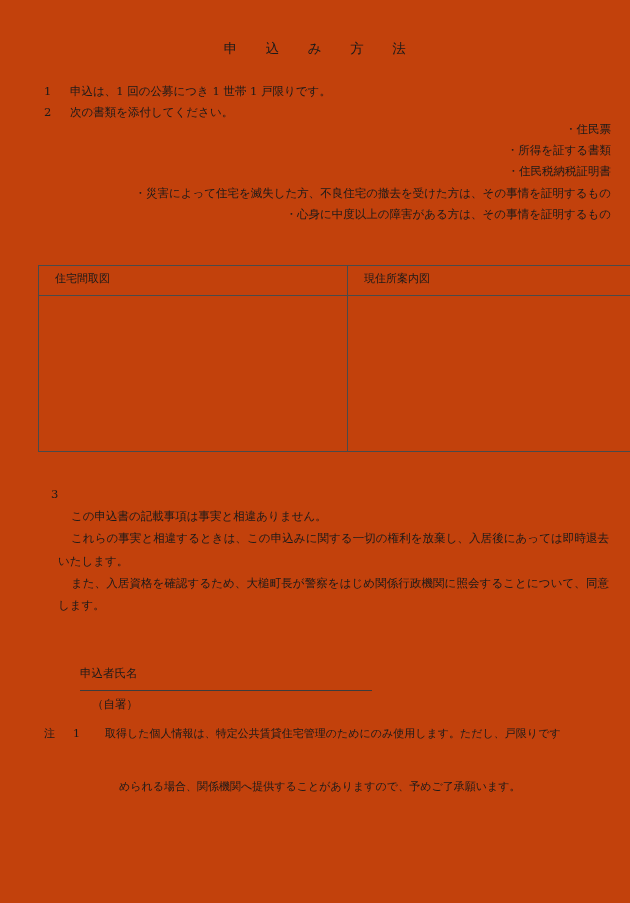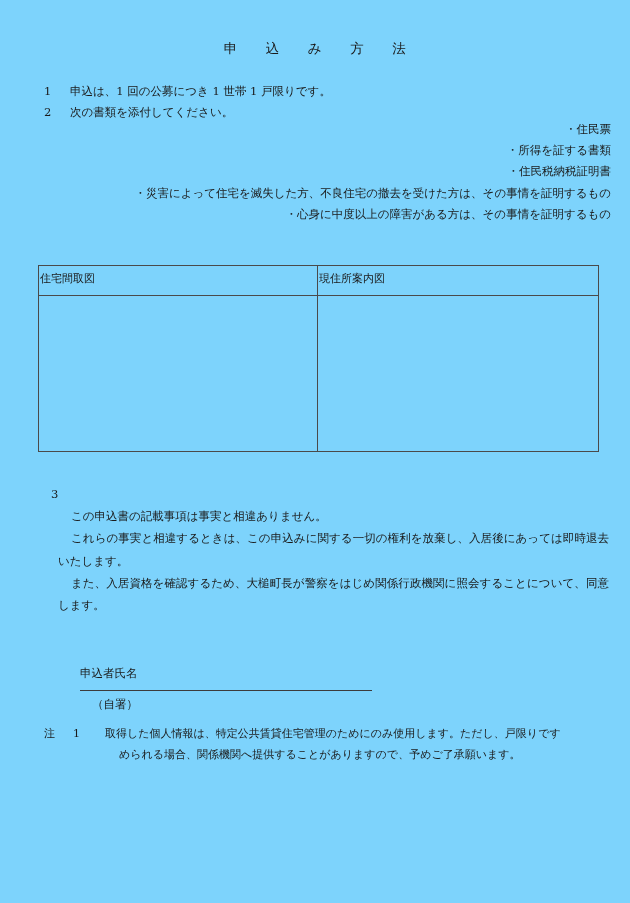--- a/index.html
+++ b/index.html
@@ -12,21 +12,21 @@
     height: 903px;
     position: relative;
     font-family: "DejaVu Serif", "Liberation Serif", serif;
     color: #1a1a1a;
     overflow: hidden;
   }
 
   .page {
     position: absolute;
     inset: 0;
-    background: #7dd3fc;
+    background: #c2410c;
   }
 
   
   .doc-title {
     position: absolute;
     top: 40px;
     left: 0;
     width: 630px;
     text-align: center;
     font-size: 13.5px;
@@ -76,21 +76,21 @@
     position: absolute;
     left: 38px;
     top: 265px;
     width: 554px;
     border-collapse: collapse;
     table-layout: fixed;
   }
   .draw-table td {
     border: 1px solid #4a4a4a;
     vertical-align: top;
-    padding: 5px 1px;
+    padding: 5px 16px;
     font-size: 11px;
     line-height: 16px;
   }
   .draw-table .th-cell {
     height: 19px;
   }
   .draw-table .body-cell {
     height: 145px;
   }
   .col-left  { width: 276px; }
@@ -161,20 +161,21 @@
     white-space: pre;
   }
   .foot-label { width: 29px; flex: 0 0 29px; }
   .foot-num   { width: 32px; flex: 0 0 32px; }
   .foot-body  { flex: 1 1 auto; }
   .foot-row2 {
     font-size: 11px;
     line-height: 21px;
     white-space: pre;
     padding-left: 75px;
+    margin-top: 32px;
   }
 </style>
 </head>
 <body>
 
 <div class="page">
 
   <div class="doc-title">申　　込　　み　　方　　法</div>
 
   <div class="num-list">

